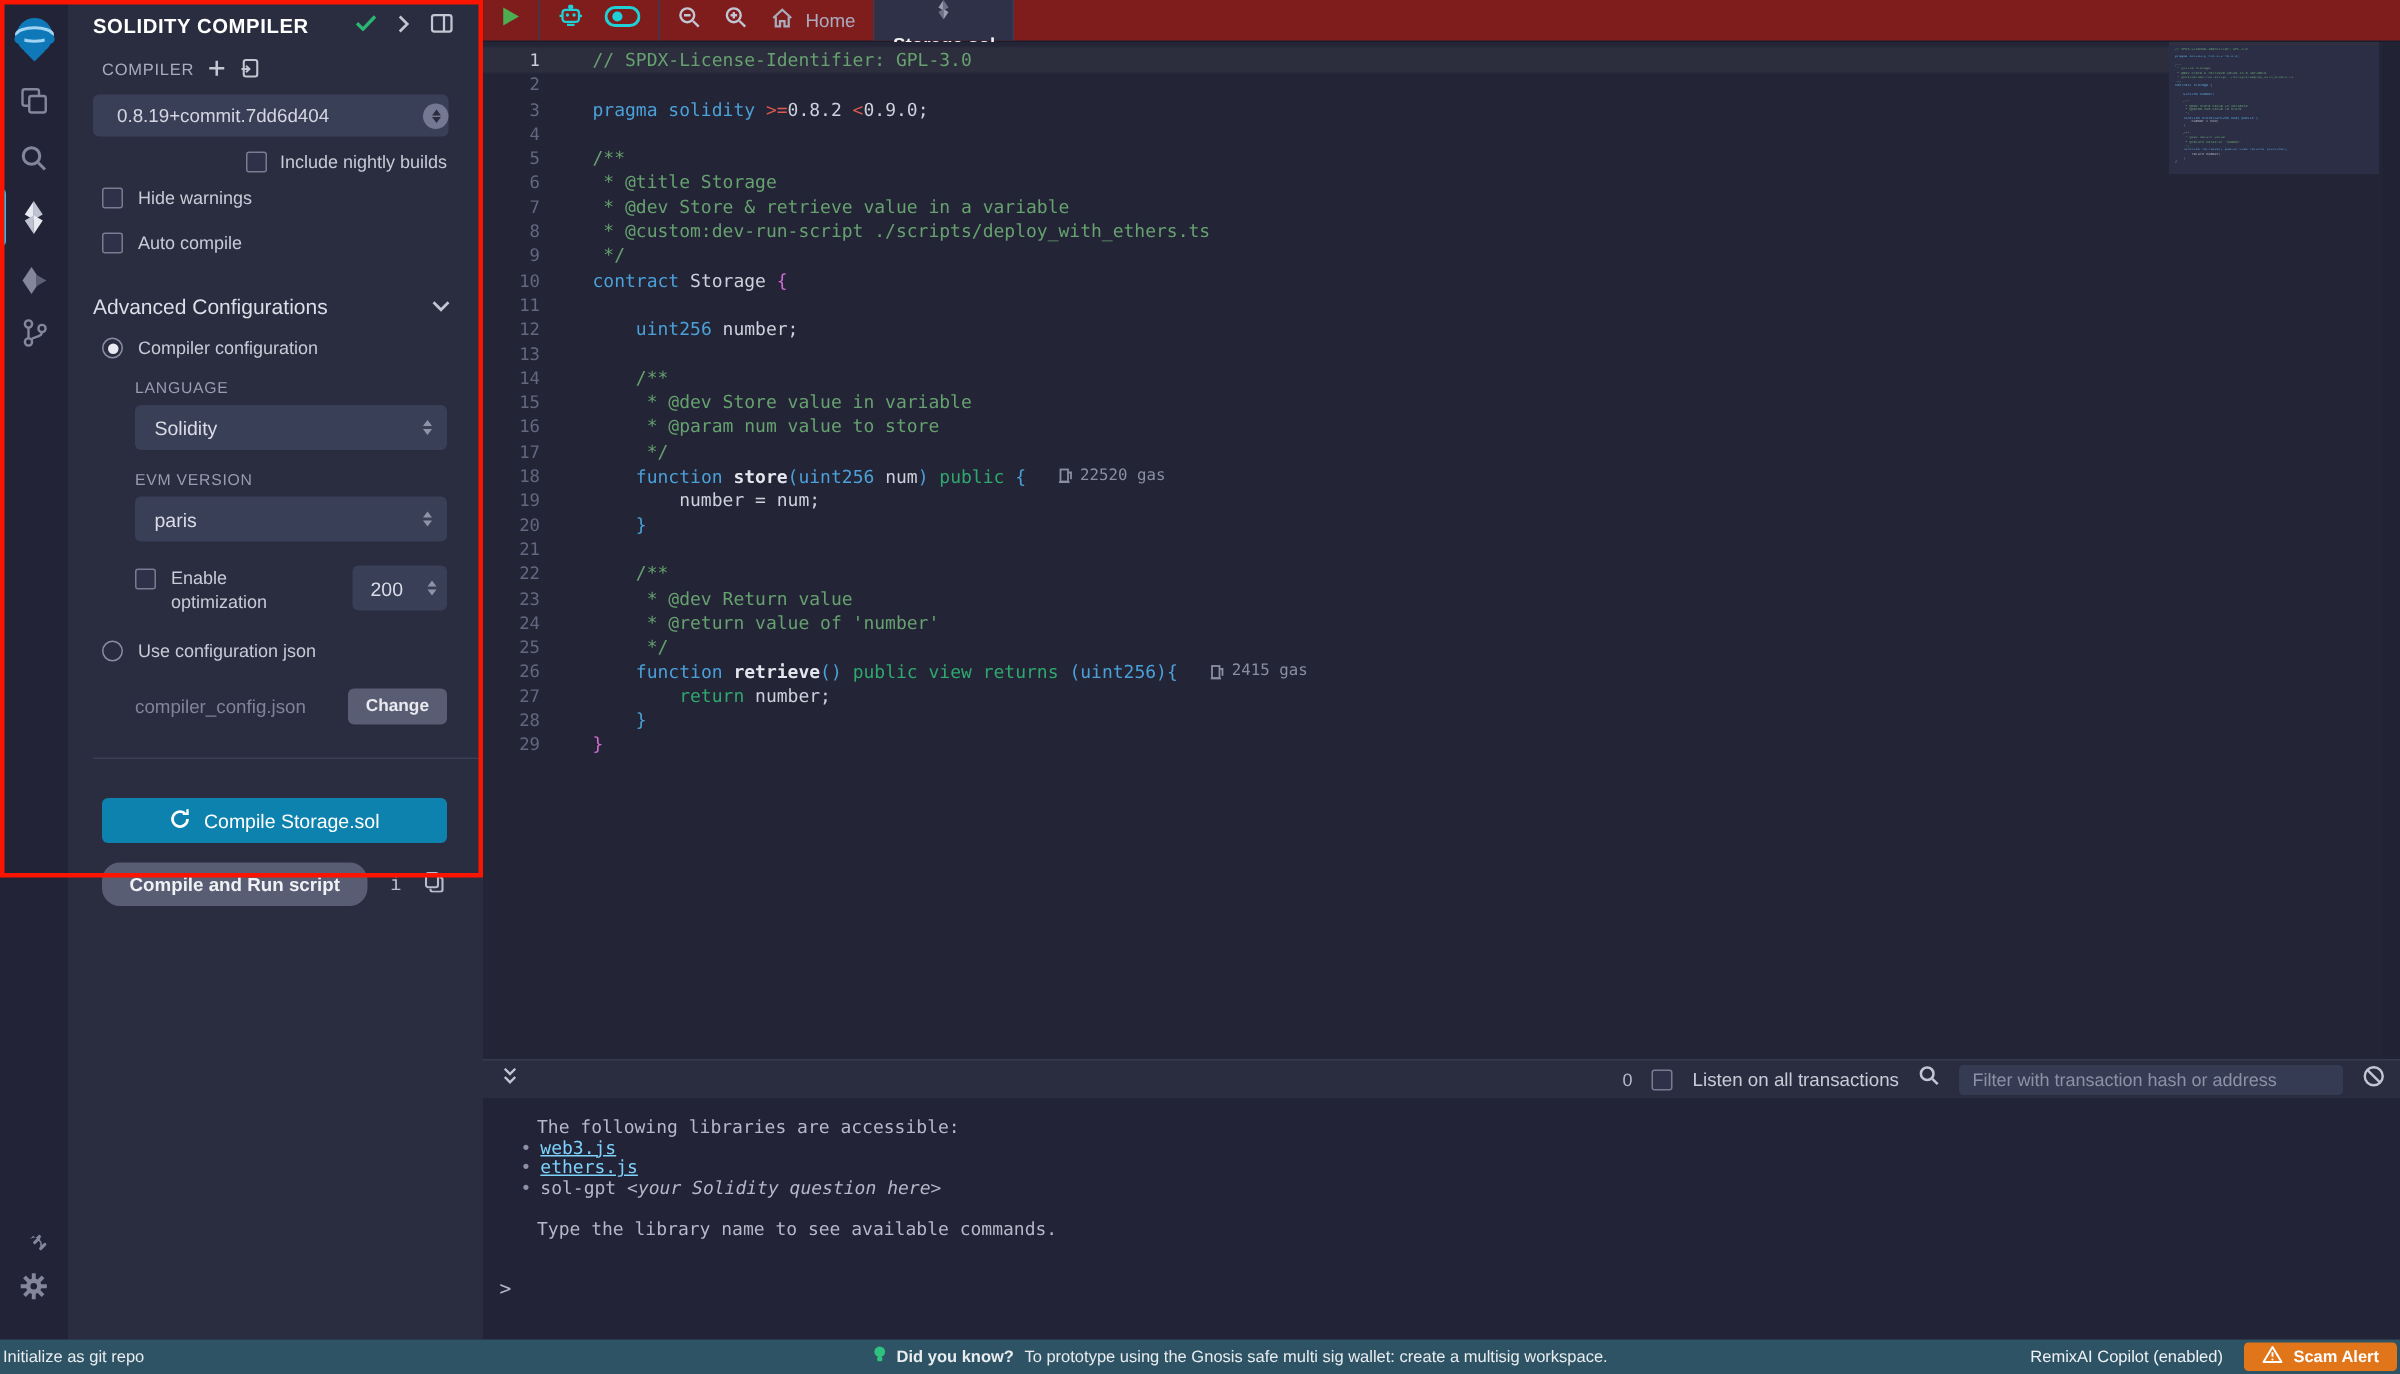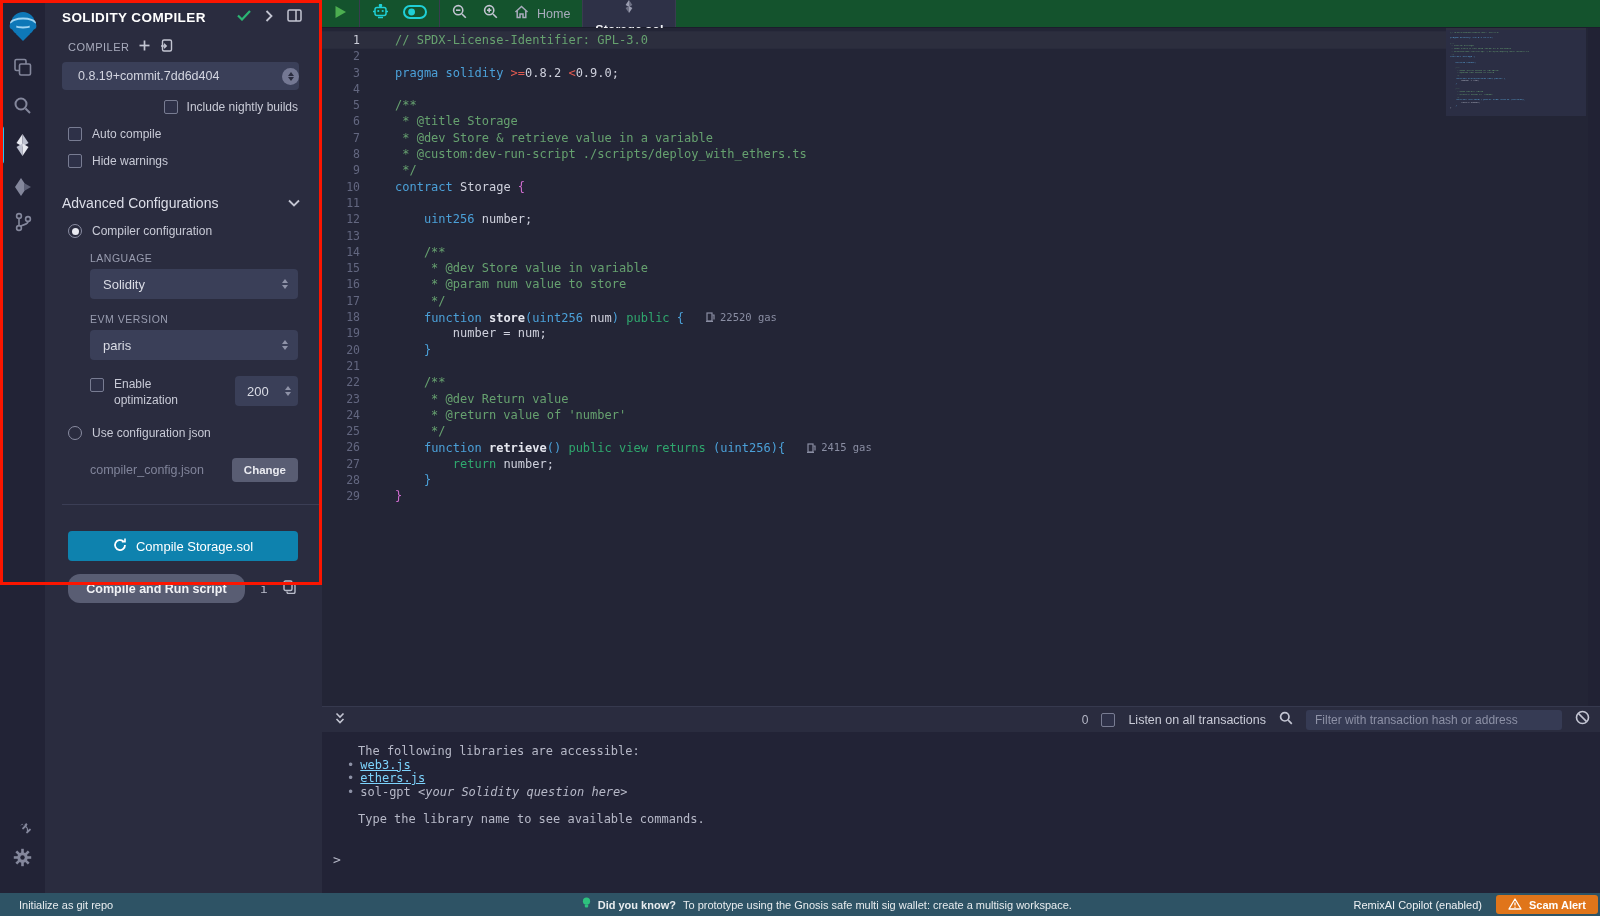--- a/index.html
+++ b/index.html
@@ -68,21 +68,21 @@
     font-weight:bold; font-size:12.5px; font-family:"Liberation Sans",sans-serif; }
   .mini-icon { color:#b9bcca; font-size:13px; font-family:"DejaVu Sans Mono",monospace; }
 
   
   #redbox { left:0; top:0; width:322px; height:585px; border:3px solid #fb1500; z-index:10; pointer-events:none; }
 
   
   #workspace { left:322px; top:0; width:1278px; height:893px; background:#232536; }
 
   
-  #tabbar { position:absolute; left:0; top:0; width:100%; height:28px; background:#14532d;
+  #tabbar { position:absolute; left:0; top:0; width:100%; height:28px; background:#7f1d1d;
     display:flex; align-items:stretch; border-bottom:1px solid #1c1d2c; }
   .tb-group { display:flex; align-items:center; padding:0 12px; gap:14px; border-right:1px solid #3a3c50; }
   .tab { display:flex; align-items:center; gap:7px; padding:0 12px; border-right:1px solid #3a3c50;
     color:#9npx; }
   .tab-home { color:#a9acbd; font-size:12.5px; gap:8px; }
   .tab-active { background:#2e3147; color:#f2f3f7; font-size:12.5px; font-weight:bold;flex-direction:column; }
   .close-x { color:#c3c5d2; font-size:14px; font-weight:normal; margin-left:4px; }
 
   
   #editor { position:absolute; left:0; top:28px; width:100%; height:678px; background:#232536; overflow:hidden; }
@@ -120,21 +120,21 @@
   .bullet { color:#8d91a6; margin-right:6px; }
   .lib-link { text-decoration:underline; color:#7dd3fc; }
   .solgpt-hint { font-style:italic; }
   #term-hint { margin-top:14px; }
   #term-prompt { position:absolute; left:11px; bottom:26px; font-family:"DejaVu Sans Mono",monospace;
     font-size:13px; color:#b6b8c7; }
 
   
   #statusbar { left:0; top:893px; width:1600px; height:23px; background:#2e5365; display:flex;
     align-items:center; color:#e8ecef; font-size:11px; z-index:5; }
-  #status-left { padding-left:19px; width:300px; }
+  #status-left { padding-left:2px; width:300px; }
   #status-center { flex:1; display:flex; align-items:center; justify-content:center; gap:7px; }
   #status-right { display:flex; align-items:center; gap:14px; }
   .copilot { color:#eef1f4; font-size:11px; }
   #scam-badge { height:19px; margin:2px 2px 2px 0; background:#e0751a; border-radius:3px; color:#fff;
     font-weight:bold; font-size:11px; display:flex; align-items:center; gap:7px; padding:0 12px; }
 </style>
 </head>
 <body>
 
 <div id="app">
@@ -240,27 +240,27 @@
           <i class="up"></i>
           <i class="dn"></i>
         </span>
     </div>
 
     <div class="row-right">
       <span class="checkbox"></span>
       <span>Include nightly builds</span>
     </div>
 
+    <div class="check-row">
+      <span class="checkbox"></span>
+      <span>Hide warnings</span>
+    </div>
     <div class="check-row" style="padding-top:11px">
       <span class="checkbox"></span>
       <span>Auto compile</span>
-    </div>
-    <div class="check-row">
-      <span class="checkbox"></span>
-      <span>Hide warnings</span>
     </div>
 
     <div class="adv-header">
       <span class="adv-title">Advanced Configurations</span>
       <span><svg width="12" height="8" viewBox="0 0 12 8" fill="none" stroke="#c3c5d2" stroke-width="1.8">
             <path d="M1 1.5 L6 6.5 L11 1.5"></path>
           </svg></span>
     </div>
 
     <div class="radio-row">

